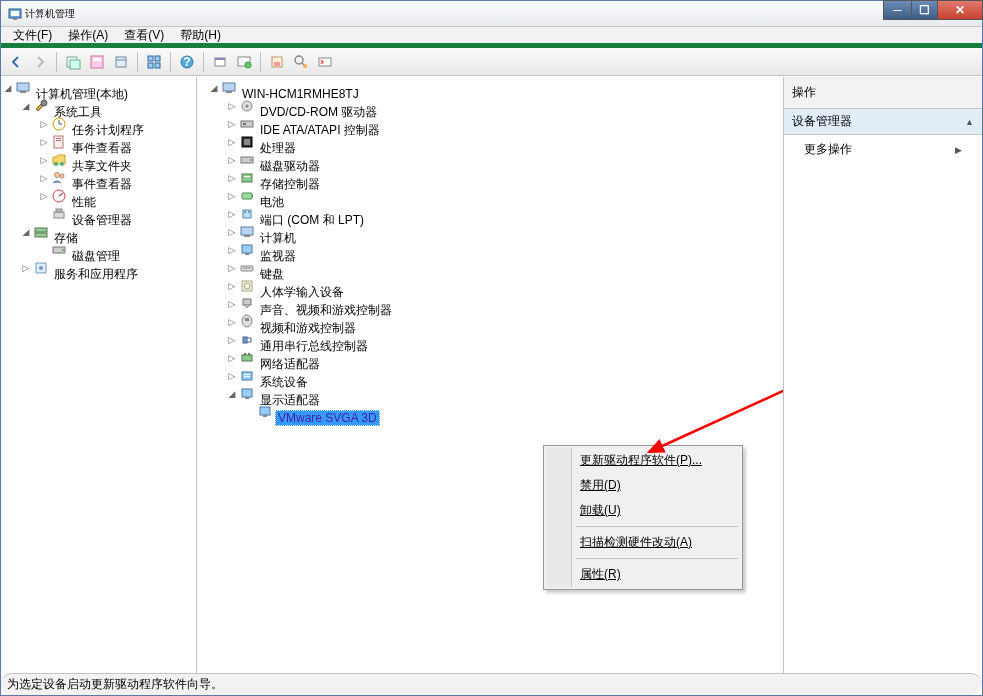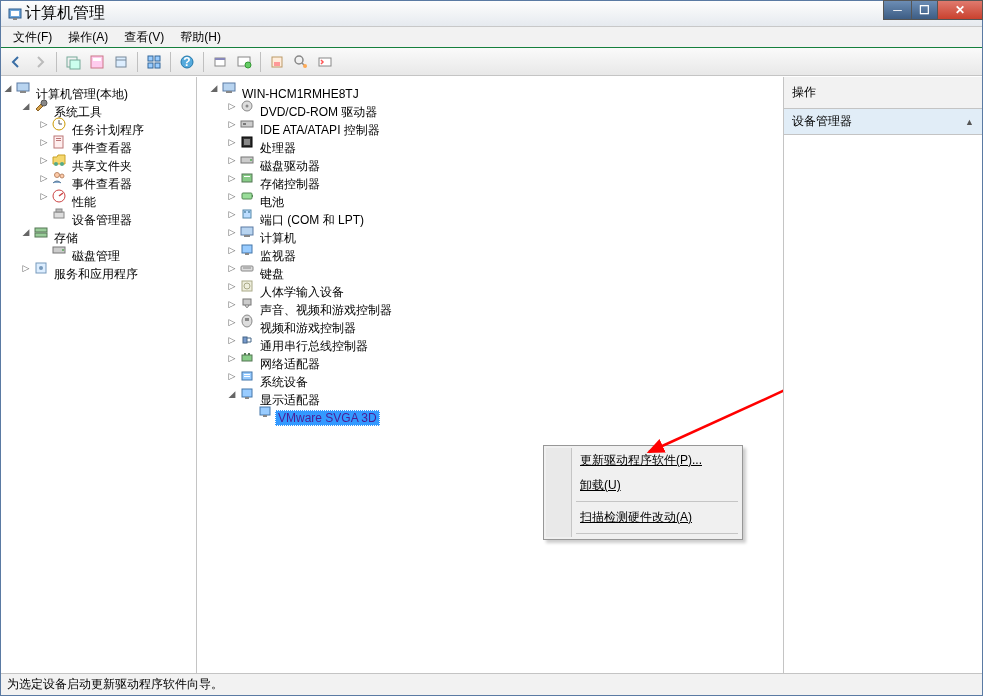--- a/index.html
+++ b/index.html
@@ -2,30 +2,30 @@
 <html><head>
 <meta charset="utf-8">
 <style>
 * { margin: 0; padding: 0; box-sizing: border-box; font-family: "Microsoft YaHei", "Segoe UI", Tahoma, sans-serif; font-size: 12px; }
 html, body { width: 983px; height: 696px; overflow: hidden; }
 
 .window { width: 983px; height: 696px; background: #fff; border: 1px solid #5a7aa3; display: flex; flex-direction: column; position: relative; }
 
 
 .titlebar { height: 26px; background: linear-gradient(#fdfdfd, #e6eaef); display: flex; align-items: center; padding-left: 6px; border-bottom: 1px solid #c8c8c8; }
-.titlebar .title-text { flex: 1; font-size: 16px; }
+.titlebar .title-text { flex: 1; font-size: 10px; }
 .win-controls { display: flex; height: 20px; position: absolute; top: -1px; right: -1px; }
 .win-btn { width: 28px; height: 20px; border: 1px solid #555; display: flex; align-items: center; justify-content: center; font-size: 12px; }
 .win-min { background: linear-gradient(#6c8db5, #3d5d84); color: #fff; border-right: none; }
 .win-max { background: linear-gradient(#6c8db5, #3d5d84); color: #fff; border-right: none; width: 26px; }
 .win-close { width: 46px; background: linear-gradient(#e07a6e, #c9412e); color: #fff; }
 .win-btn span { color: #fff; font-weight: bold; line-height: 1; }
 
 
-.menubar { height: 21px; background: #f2f2f2; display: flex; align-items: center; padding-left: 4px; border-bottom: 1px solid #15803d; gap: 0; }
+.menubar { height: 21px; background: #f2f2f2; display: flex; align-items: center; padding-left: 4px; border-bottom: 5px solid #15803d; gap: 0; }
 .menubar .menu-item { padding: 2px 8px; cursor: default; }
 
 
 .toolbar { height: 28px; background: linear-gradient(#fafafa, #e8e8e8); border-bottom: 1px solid #c4c4c4; display: flex; align-items: center; padding-left: 4px; gap: 2px; }
 .tool-btn { width: 22px; height: 22px; display: flex; align-items: center; justify-content: center; border: 1px solid transparent; }
 .tool-sep { width: 1px; height: 20px; background: #c0c0c0; margin: 0 3px; }
 .tool-icn { width: 16px; height: 16px; }
 
 
 .body { flex: 1; display: flex; border-top: 1px solid #fff; }
@@ -51,21 +51,21 @@
 .tri-up { font-size: 9px; color: #555; }
 .tri-r { font-size: 9px; color: #555; }
 
 
 .ctx-menu { position: absolute; background: #f0f0f0; border: 1px solid #979797; box-shadow: 3px 3px 3px rgba(0,0,0,.2); padding: 2px; }
 .ctx-menu .gutter { position: absolute; left: 2px; top: 2px; bottom: 2px; width: 26px; background: #e9e9e9; border-right: 1px solid #c5c5c5; }
 .ctx-item { position: relative; padding: 4px 18px 4px 34px; cursor: default; }
 .ctx-sep { height: 1px; background: #c5c5c5; margin: 3px 2px 3px 30px; }
 
 
-.statusbar { height: 22px; background: #f2f2f2; border-top: 1px solid #c4c4c4; display: flex; align-items: center; padding-left: 6px; }
+.statusbar { height: 22px; background: #f2f2f2; border-top: 1px solid #c4c4c4; display: flex; align-items: center; padding-left: 6px; border-radius: 11px; }
 
 
 .arrow-svg { position: absolute; pointer-events: none; }
 
 
 .icn { width: 16px; height: 16px; display: inline-block; }
 </style>
 </head>
 <body>
 
@@ -606,43 +606,49 @@
                 </li>
               </ul>
           </li>
         </ul>
       </div>
 
       <div class="ctx-menu" style="left:346px; top:368px; width:200px;text-decoration:underline;">
         <div class="gutter"></div>
         <div id="ctx-items">
             <div class="ctx-item">更新驱动程序软件(P)...</div>
+            <div class="ctx-item">禁用(D)</div>
             <div class="ctx-item">卸载(U)</div>
             <div class="ctx-sep"></div>
             <div class="ctx-item">扫描检测硬件改动(A)</div>
             <div class="ctx-sep"></div>
+            <div class="ctx-item">属性(R)</div>
           </div>
       </div>
 
       <svg class="arrow-svg" style="left:440px; top:295px; width:180px; height:90px;">
         <defs>
             <marker id="ah" markerWidth="8" markerHeight="8" refX="6" refY="3" orient="auto">
               <path d="M0,0 L7,3 L0,6 Z" fill="#f00"></path>
             </marker>
           </defs>
         <line x1="170" y1="8" x2="12" y2="80" stroke="#f00" stroke-width="2.5" marker-end="url(#ah)"></line>
       </svg>
     </div>
 
     <div class="pane-right">
       <div class="action-header">操作</div>
       <div class="action-section">
         <span>设备管理器</span>
         <span class="tri-up">▲</span>
       </div>
+      <div class="action-item">
+        <span>更多操作</span>
+        <span class="tri-r">▶</span>
+      </div>
     </div>
 
   </div>
 
   <div class="statusbar">
     <span>为选定设备启动更新驱动程序软件向导。</span>
   </div>
 
 </div>
 

